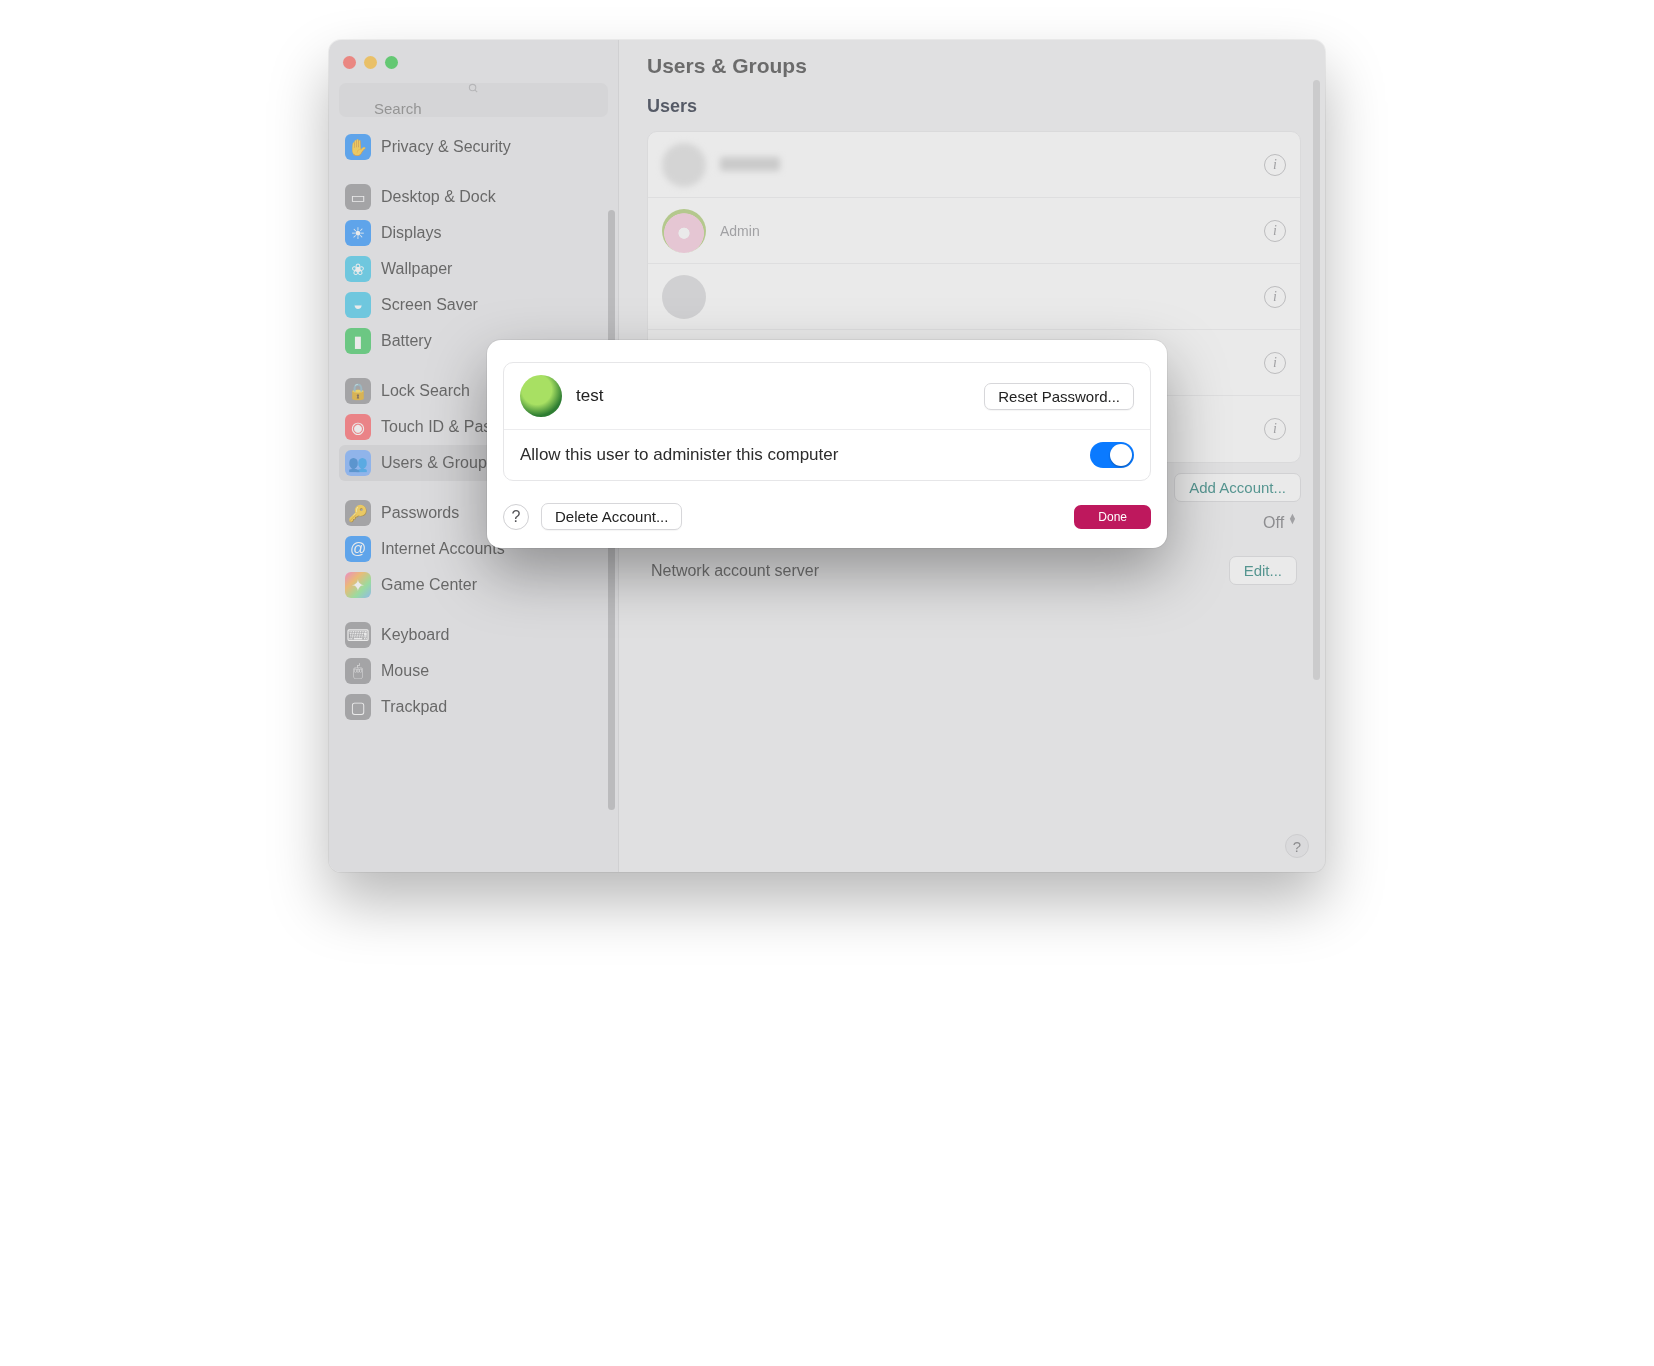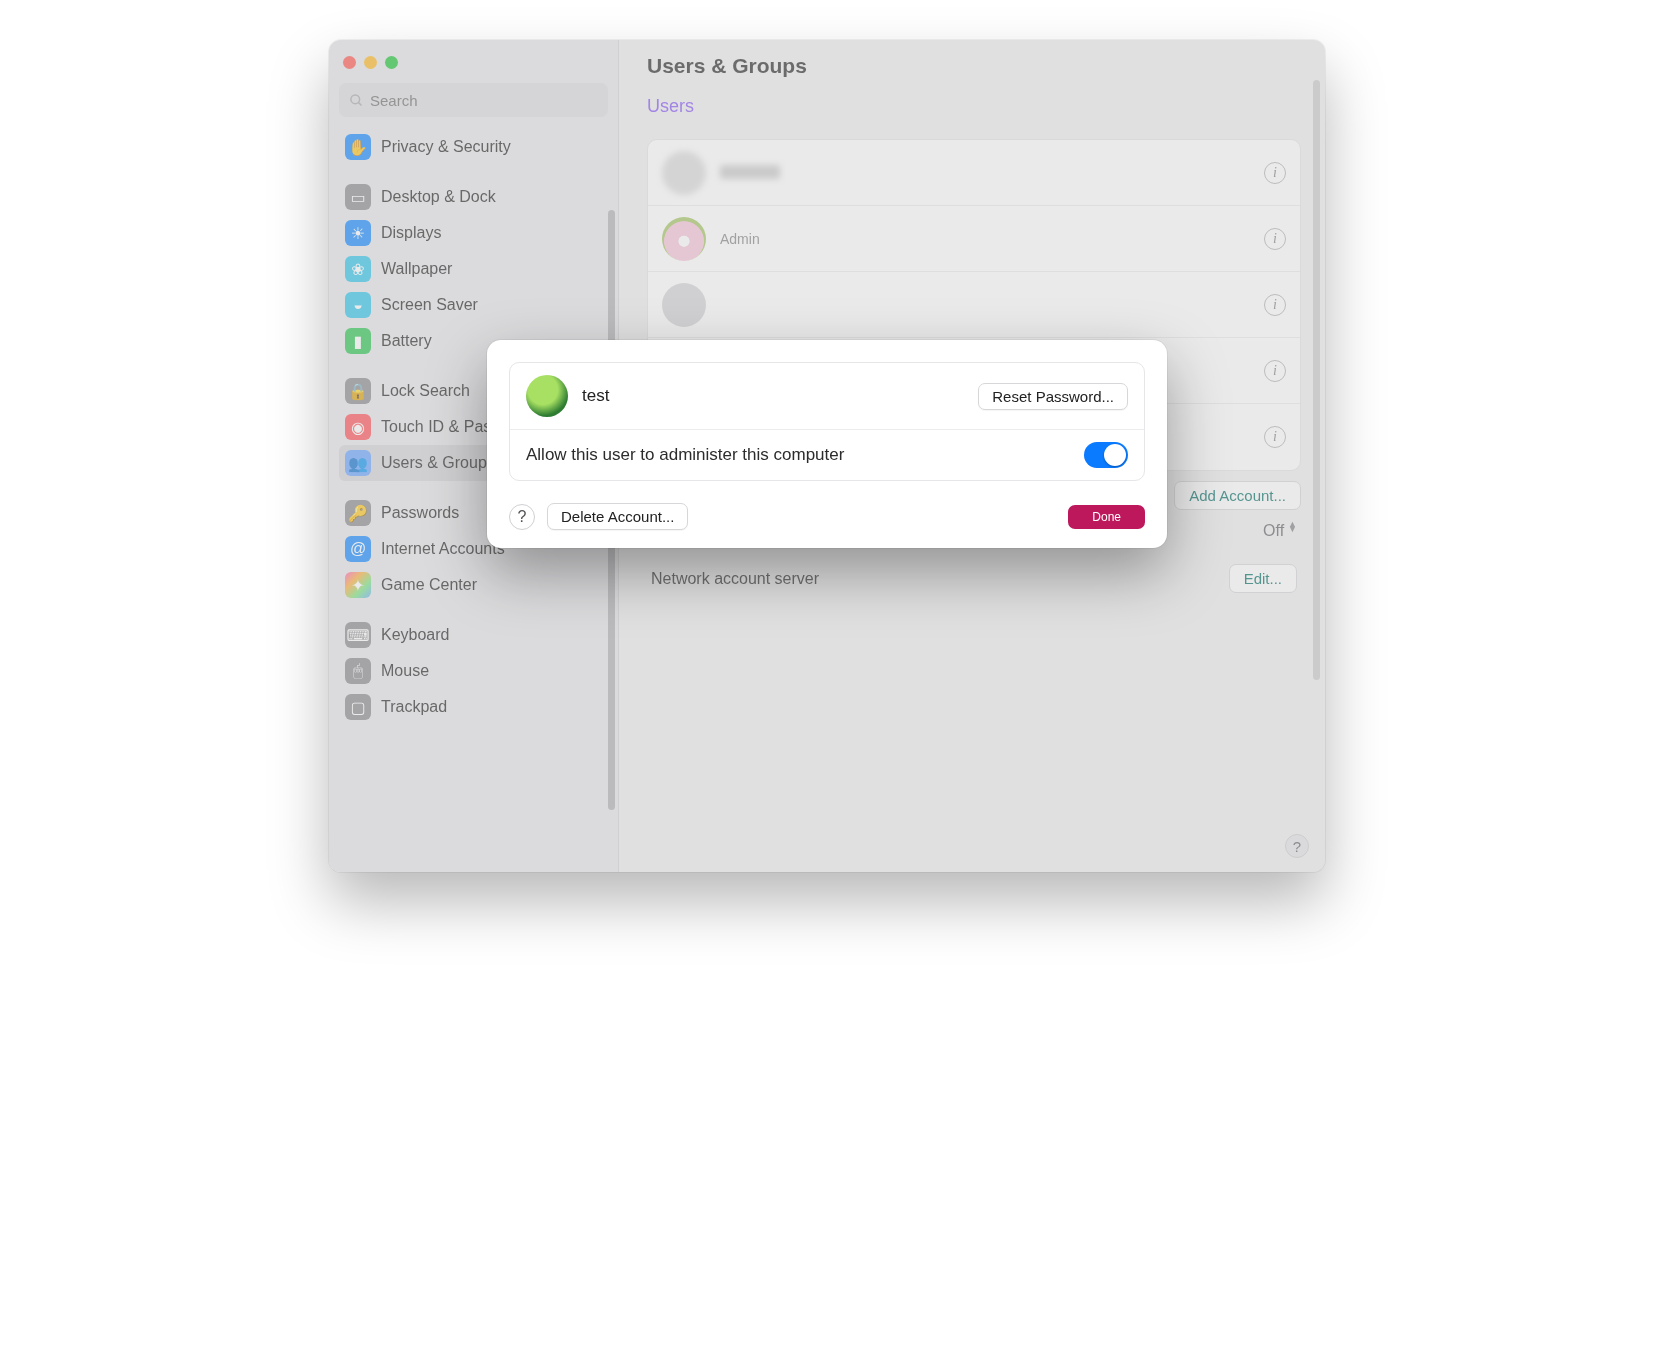--- a/index.html
+++ b/index.html
@@ -41,21 +41,21 @@
     padding: 10px 10px 0 10px;
     position: relative;
     flex-shrink: 0;
   }
   .traffic { display:flex; gap:8px; padding: 6px 4px 14px 4px; }
   .traffic span { width:13px; height:13px; border-radius:50%; display:block; }
   .tl-close{background:#ff5f57;} .tl-min{background:#febc2e;} .tl-max{background:#28c840;}
   .search {
     background:#dedee1; border-radius:7px; height:34px;
     display:flex; align-items:center; padding:0 10px; gap:6px;
-    color:#8a8a8e; font-size:15px;
+    color:#8a8a8e; font-size:15px;flex-direction:column;
   }
   .search svg{opacity:.6}
   .search input{
     border:none;background:transparent;outline:none;flex:1;font-size:15px;color:#333;
   }
   .nav { margin-top:12px; overflow-y:auto; flex:1; padding-right:2px;}
   .nav-group{margin-bottom:14px;}
   .nav-item{
     display:flex;align-items:center;gap:10px;
     padding:5px 6px;border-radius:6px;
@@ -67,21 +67,21 @@
     display:flex;align-items:center;justify-content:center;
     color:#fff;flex-shrink:0;
   }
   .sidebar-scrollbar{
     position:absolute; right:3px; top:170px; width:7px; height:600px;
     background:rgba(0,0,0,.22);border-radius:4px;
   }
   
   .main{ flex:1; padding: 14px 24px 16px 28px; position:relative; overflow:hidden;}
   .main h1{font-size:21px;font-weight:700;color:#333;margin-bottom:18px;}
-  .section-label{font-size:18px;font-weight:400;color:#8b5cf6;margin:10px 0 22px;}
+  .section-label{font-size:18px;font-weight:700;color:#0f172a;margin:10px 0 14px;}
   .user-list{background:#fff;border:1px solid #e5e5e7;border-radius:10px;overflow:hidden;}
   .user-row{
     display:flex;align-items:center;padding:10px 14px;gap:14px;
     border-bottom:1px solid #ececee;min-height:66px;
   }
   .user-row:last-child{border-bottom:none;}
   .user-avatar{
     width:44px;height:44px;border-radius:50%;background:#d6d6d8;
     flex-shrink:0;background-size:cover;background-position:center;
   }
@@ -114,21 +114,21 @@
     border-radius:50%;background:#e6e6e8;border:1px solid #d0d0d3;
     color:#6a6a6e;font-size:15px;display:flex;align-items:center;justify-content:center;
   }
   .main-scrollbar{position:absolute;right:5px;top:40px;width:7px;height:600px;background:rgba(0,0,0,.14);border-radius:4px;}
   
   .sheet{
     position:absolute;z-index:10;
     top:300px;left:50%;transform:translateX(-50%);
     width:680px;background:#fff;border-radius:14px;
     box-shadow:0 24px 60px rgba(0,0,0,.35),0 0 0 1px rgba(0,0,0,.05);
-    padding:22px 22px 18px;
+    padding:22px 16px 18px;
   }
   .sheet-card{
     border:1px solid #e6e6e8;border-radius:10px;overflow:hidden;
     margin-bottom:22px;
   }
   .sheet-row{
     display:flex;align-items:center;padding:12px 16px;border-bottom:1px solid #ececee;
   }
   .sheet-row:last-child{border-bottom:none;}
   .sheet-row .sheet-avatar{

